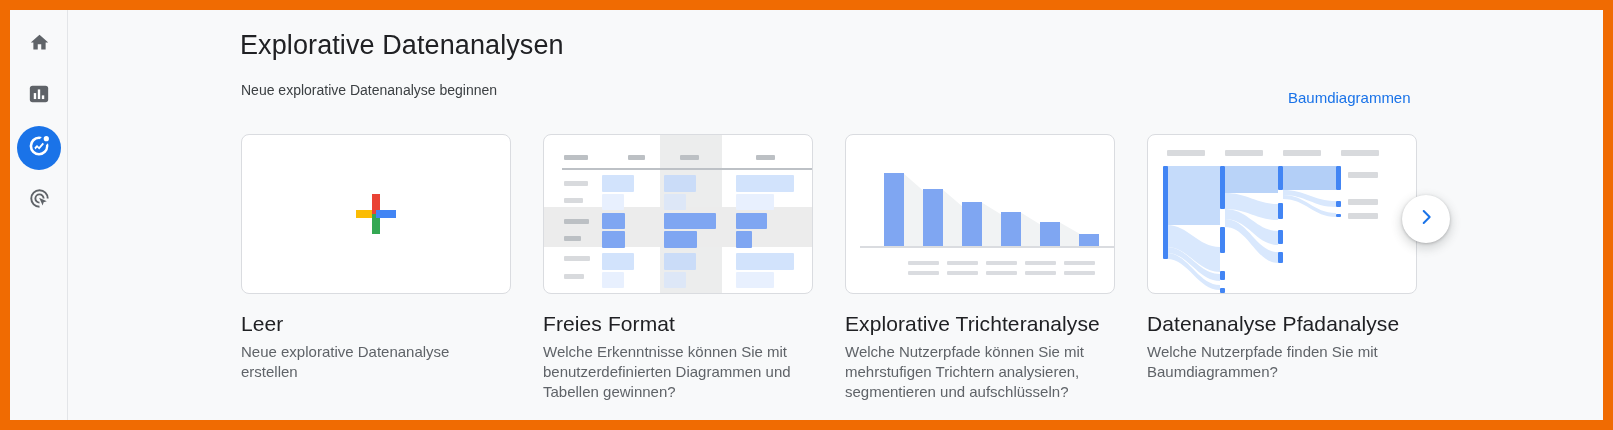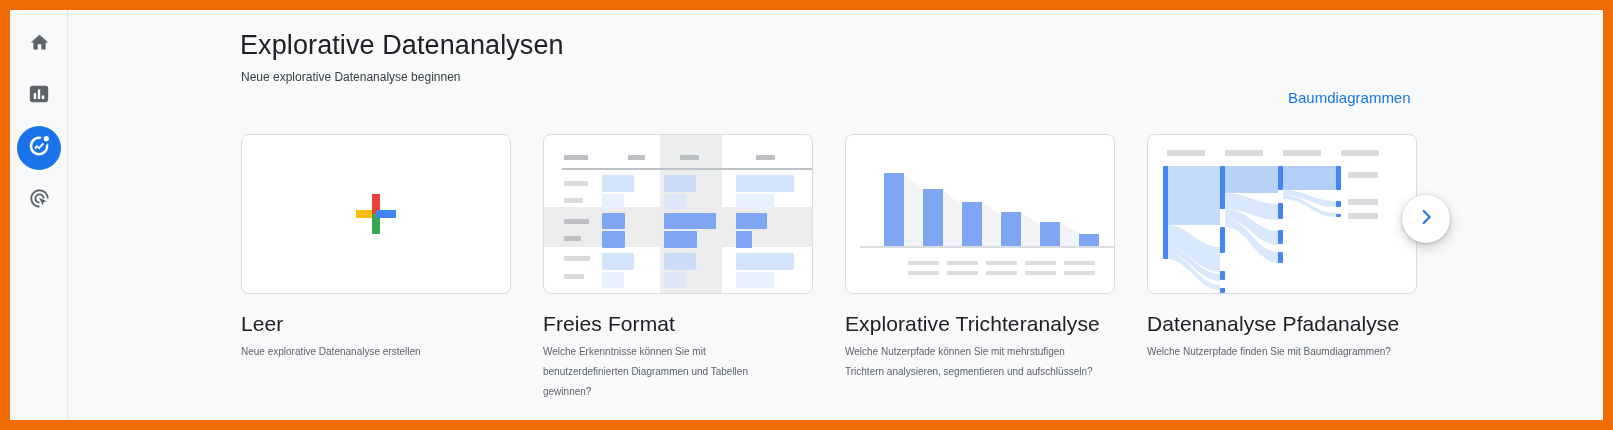--- a/index.html
+++ b/index.html
@@ -35,22 +35,22 @@
 
   
   #content { position: absolute; left: 58px; top: 0; right: 0; bottom: 0; }
 
   #page-title {
     position: absolute; left: 172px; top: 20px;
     font-size: 27px; font-weight: 400; color: #202124;
     letter-spacing: .1px;
   }
   #subtitle {
-    position: absolute; left: 173px; top: 60px;
-    font-size: 12px; color: #3c4043;
+    position: absolute; left: 173px; top: 72px;
+    font-size: 14px; color: #3c4043;
   }
   #gallery-link {
     position: absolute; left: 1220px; top: 79px;
     font-size: 15px; color: #1a73e8; font-weight: 500;
     cursor: pointer; text-decoration: none;
   }
 
   
   #cards {
     position: absolute; left: 173px; top: 124px;
@@ -65,21 +65,21 @@
     position: relative; overflow: hidden;
     cursor: pointer;
   }
   .card-title {
     margin-top: 18px;
     font-size: 21px; color: #202124; font-weight: 400;
     letter-spacing: .1px;
   }
   .card-desc {
     margin-top: 6px;
-    font-size: 10px; color: #5f6368; line-height: 20px;
+    font-size: 15px; color: #5f6368; line-height: 20px;
     width: 250px;
   }
 
   
   .plus { position:absolute; left:50%; top:50%; transform:translate(-50%,-50%); width:40px; height:40px;}
   .plus i { position: absolute; display:block; }
   .plus .p-red    { left:16px; top:0px;  width:8px;  height:20px; background:#ea4335; }
   .plus .p-green  { left:16px; top:20px; width:8px;  height:20px; background:#34a853; }
   .plus .p-yellow { left:0px;  top:16px; width:20px; height:8px;  background:#fbbc04; }
   .plus .p-blue   { left:20px; top:16px; width:20px; height:8px;  background:#4285f4; }

